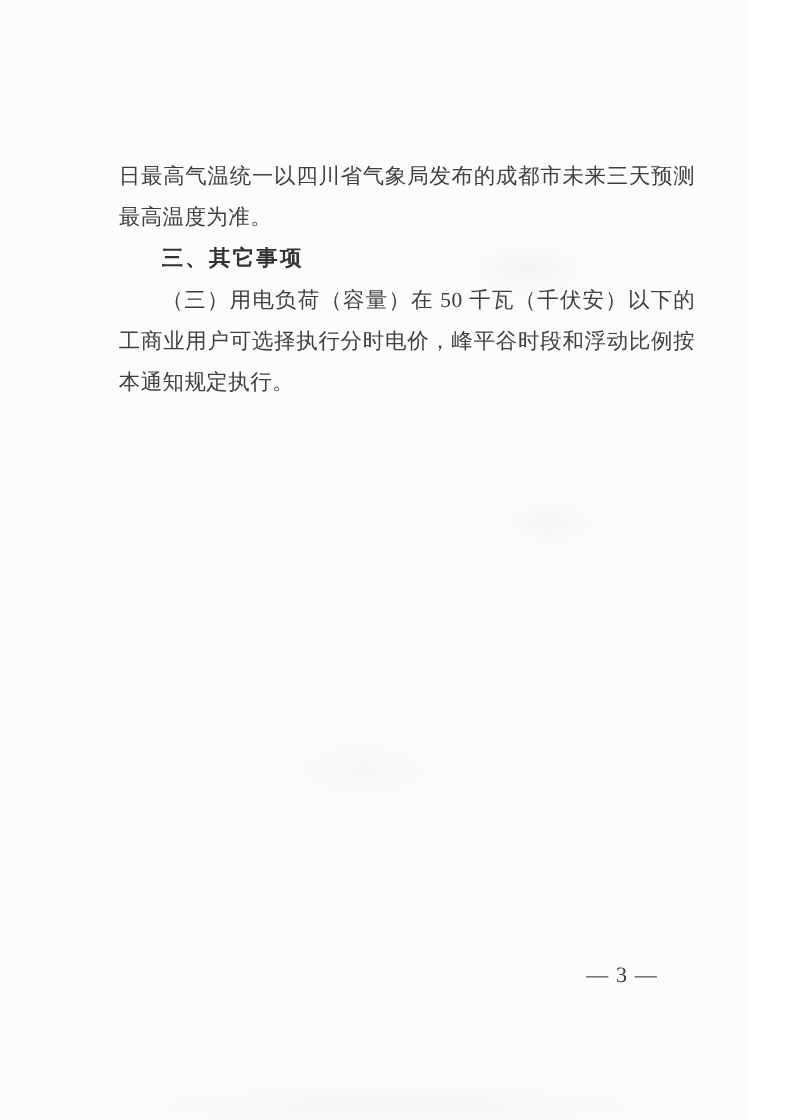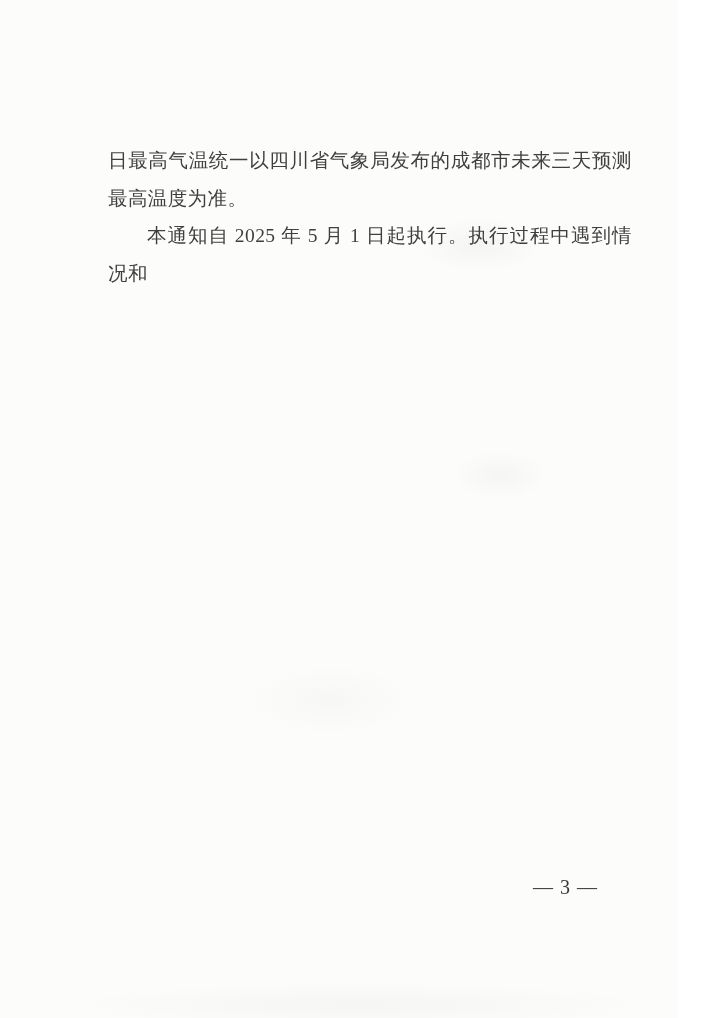--- a/index.html
+++ b/index.html
@@ -57,16 +57,17 @@
     color: #3a3a3a;
     letter-spacing: 1px;
   }
 </style>
 </head>
 <body>
 
 <div class="page">
   <div class="text-block">
     <p class="no-indent">日最高气温统一以四川省气象局发布的成都市未来三天预测最高温度为准。</p>
-    <p>本通知自 2025 年 5 月 1 日起执行。执行过程中遇到情况和</p>
+    <p class="heading">三、其它事项</p>
+    <p>（三）用电负荷（容量）在 50 千瓦（千伏安）以下的工商业用户可选择执行分时电价，峰平谷时段和浮动比例按本通知规定执行。</p>
   </div>
   <div class="page-number">— 3 —</div>
 </div>
 
 </body></html>

